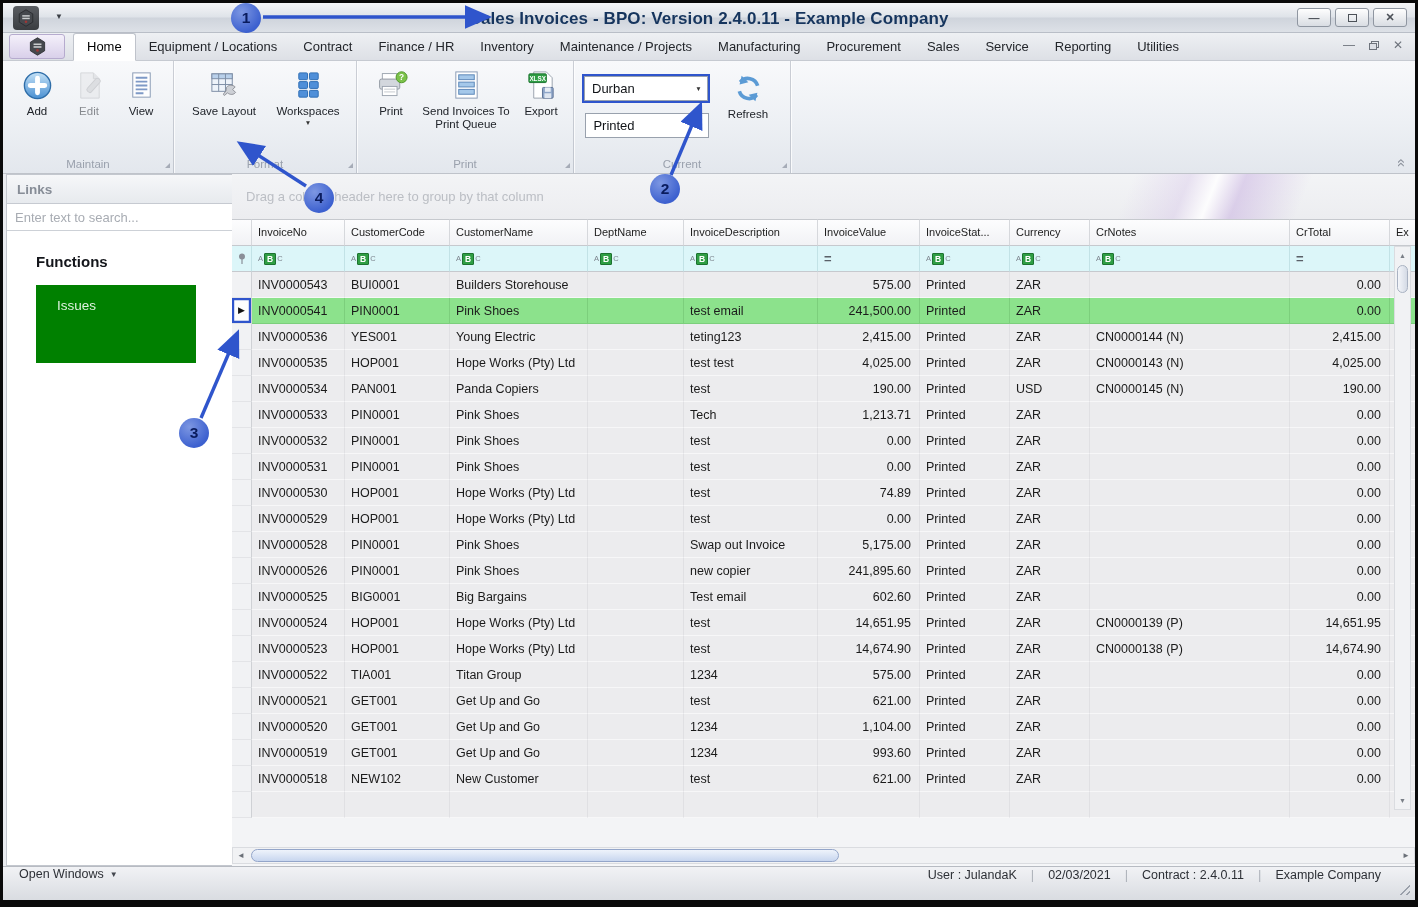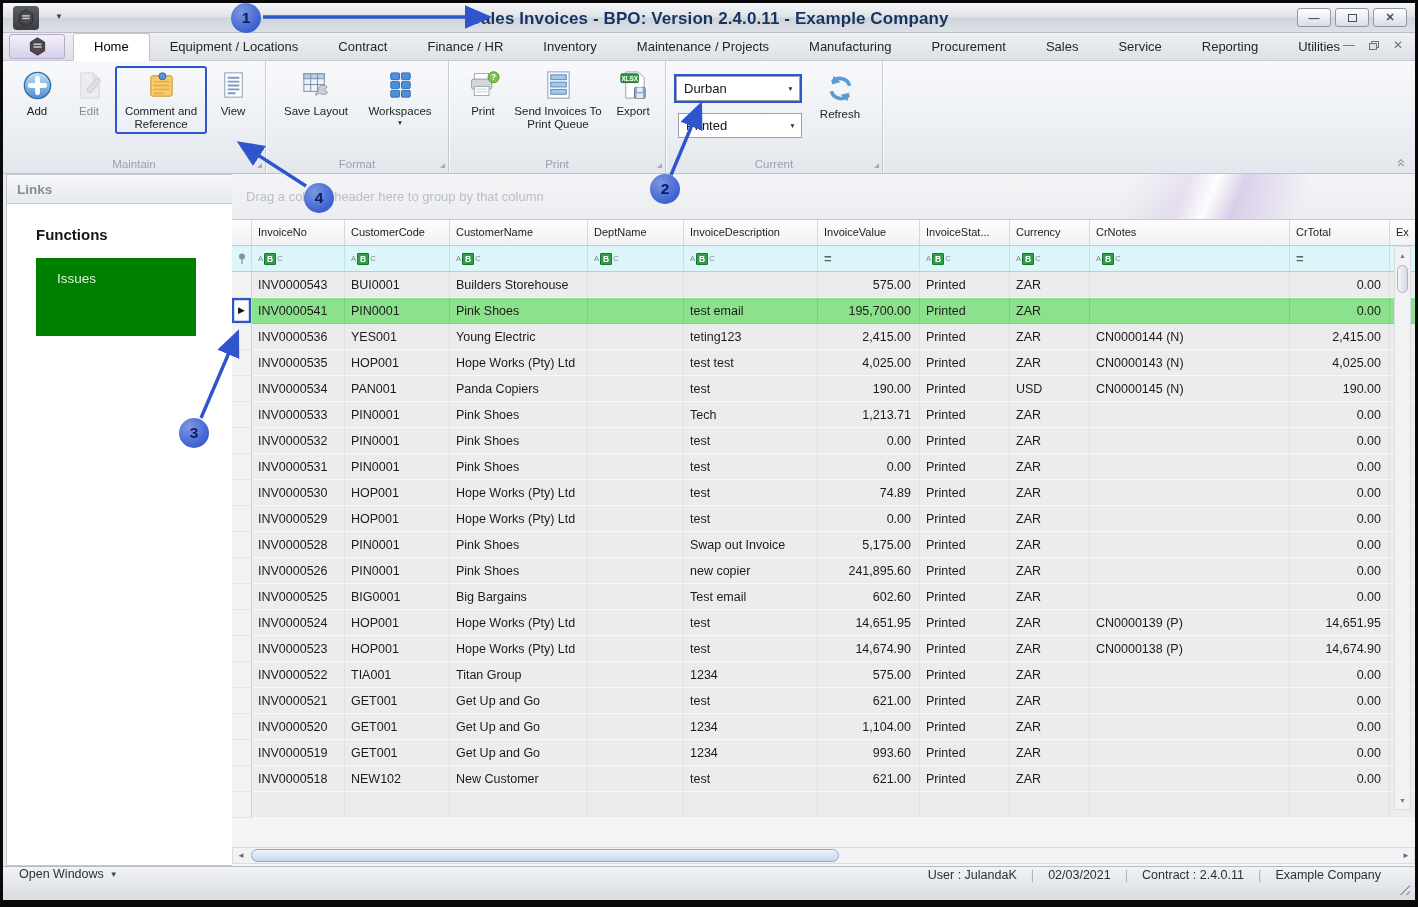--- a/index.html
+++ b/index.html
@@ -21,21 +21,21 @@
     background:linear-gradient(#fefefe,#d9dde3); display:flex; align-items:center; justify-content:center;
     color:#4c5158; font-size:11px; font-weight:bold; }
   .wbtn .maxbox { width:9px; height:8px; border:1.5px solid #4c5158; }
 
   
   .tabrow { position:absolute; left:0; top:30px; right:0; height:28px;
     background:linear-gradient(#eef0f3,#dde0e6); border-bottom:1px solid #c6cad1;
     display:flex; align-items:flex-end; padding-left:6px; }
   .appbtn { width:56px; height:25px; margin:0 8px 1px 0; border:1px solid #b6abce; border-radius:3px;
     background:linear-gradient(#f4f0fa,#d9d0ea); display:flex; align-items:center; justify-content:center; }
-  .tab { padding:5px 20px 6px; font-size:13px; color:#23262b; white-space:nowrap; }
+  .tab { padding:5px 13px 6px; font-size:13px; color:#23262b; white-space:nowrap; }
   .tab.active { background:#fff; border:1px solid #bfc3cb; border-bottom:1px solid #fff;
     border-radius:3px 3px 0 0; margin-bottom:-1px; color:#000; }
   .tabrow-ctrls { position:absolute; right:12px; top:36px; display:flex; gap:14px; align-items:center; color:#6e737c; }
   .tabrow-ctrls .tc { font-size:12px; line-height:1; }
   .restore-ic { position:relative; width:10px; height:9px; }
   .restore-ic span { position:absolute; border:1.4px solid #6e737c; width:8px; height:7px; background:transparent; }
   .restore-ic span:first-child { left:2px; top:0; }
   .restore-ic span:last-child { left:0; top:2px; background:#dde0e6; }
 
   
@@ -47,21 +47,21 @@
     font-size:11.5px; color:#9aa1ad; }
   .launcher { position:absolute; right:3px; bottom:5px; width:0; height:0;
     border-top:5px solid transparent; border-right:5px solid #a6acb7; }
   .rbtn { display:flex; flex-direction:column; align-items:center; gap:3px; width:52px;
     padding:3px 2px 1px; font-size:11.5px; line-height:1.15; text-align:center; color:#20242a; border-radius:3px; }
   .rbtn svg { width:33px; height:33px; flex:none; }
   .rbtn.w64 { width:60px; } .rbtn.w82 { width:84px; } .rbtn.w92 { width:92px; } .rbtn.w96 { width:98px; }
   .rbtn.disabled { opacity:.5; }
   .rbtn.hl { border:2.4px solid #2f55cc; padding:1px 0; }
   .caret-sm { font-size:6.5px; color:#333; line-height:4px; }
-  .dd-col { display:flex; flex-direction:column; gap:10px; padding-top:8px; align-items:flex-end; }
+  .dd-col { display:flex; flex-direction:column; gap:10px; padding-top:8px; align-items:flex-start; }
   .dd-wrap.hl { border:2.4px solid #2f55cc; }
   .dd { width:124px; height:25px; background:#fff; border:1px solid #99a1ad; display:flex; align-items:center;
     font-size:13px; color:#101317; }
   .dd.second { margin-left:3.4px; }
   .dd .lbl { flex:1; padding-left:7px; white-space:nowrap; }
   .dd .dcaret { width:17px; text-align:center; font-size:6.5px; color:#333; }
   .ribbon-collapse { position:absolute; right:9px; bottom:4px; color:#8d939d; font-size:15px;
     transform:rotate(90deg); line-height:12px; }
 
   
@@ -221,28 +221,20 @@
           <span>Add</span>
         </div>
         <div class="rbtn disabled">
           <svg viewBox="0 0 34 34">
             <path d="M8 4h13l6 6v20H8z" fill="#e4e5e8" stroke="#b7b9bd"></path>
             <path d="M21 4v6h6" fill="#d0d2d6" stroke="#b7b9bd"></path>
             <rect x="19" y="8" width="5.5" height="17" rx="2" transform="rotate(42 21 16)" fill="#c6c8cc" stroke="#a9abb0"></rect>
           </svg>
           <span>Edit</span>
         </div>
-        <div class="rbtn hl w92">
-          <svg viewBox="0 0 34 34">
-            <rect x="6" y="7" width="22" height="21" rx="2" fill="#f8ca68" stroke="#c8922f"></rect>
-            <path d="M9 13h16M9 17h16M9 21h16M9 25h10" stroke="#e2a93e" stroke-width="1.4"></path>
-            <circle cx="18" cy="7.5" r="3.6" fill="#5e92d8" stroke="#2d5fa8"></circle>
-          </svg>
-          <span>Comment and Reference</span>
-        </div>
         <div class="rbtn">
           <svg viewBox="0 0 34 34">
             <rect x="8" y="4" width="18" height="25" fill="#fdfdfe" stroke="#8a9bb5"></rect>
             <path d="M11 9h12M11 13h12M11 17h12M11 21h12M11 25h8" stroke="#7e99c6" stroke-width="2"></path>
           </svg>
           <span>View</span>
         </div>
         <div class="rgroup-label">Maintain</div>
         <div class="launcher"></div>
       </div>
@@ -343,20 +335,27 @@
 
       <div class="ribbon-collapse">«</div>
     </div>
 
     <div class="leftpanel">
       <div class="links-head">
         <span class="links-title">Links</span>
         <svg width="11" height="14" viewBox="0 0 12 14">
             <path d="M4 1h4v5l1.6 2.2H2.4L4 6z" fill="#7d828b"></path>
             <rect x="5.5" y="8.4" width="1.1" height="5" fill="#7d828b"></rect>
+          </svg>
+      </div>
+      <div class="links-search">
+        <input type="text" placeholder="Enter text to search..." style="">
+        <svg width="15" height="15" viewBox="0 0 16 16">
+            <circle cx="6.5" cy="6.5" r="4.2" fill="none" stroke="#6a7078" stroke-width="1.6"></circle>
+            <path d="M9.8 9.8l4 4" stroke="#6a7078" stroke-width="1.8"></path>
           </svg>
       </div>
       <div class="functions-h">Functions</div>
       <div class="issues-box">
         <span>Issues</span>
       </div>
     </div>
 
     <div class="gridarea">
       <div class="groupbar">
@@ -465,21 +464,21 @@
           </div>
           <div class="grow drow sel">
             <div class="ind">
               <span class="tri">▶</span>
             </div>
             <div class="dcell">INV0000541</div>
             <div class="dcell">PIN0001</div>
             <div class="dcell">Pink Shoes</div>
             <div class="dcell"></div>
             <div class="dcell">test email</div>
-            <div class="dcell r">195,700.00</div>
+            <div class="dcell r">241,500.00</div>
             <div class="dcell">Printed</div>
             <div class="dcell">ZAR</div>
             <div class="dcell"></div>
             <div class="dcell r">0.00</div>
             <div class="dcell"></div>
           </div>
           <div class="grow drow">
             <div class="ind"></div>
             <div class="dcell">INV0000536</div>
             <div class="dcell">YES001</div>

